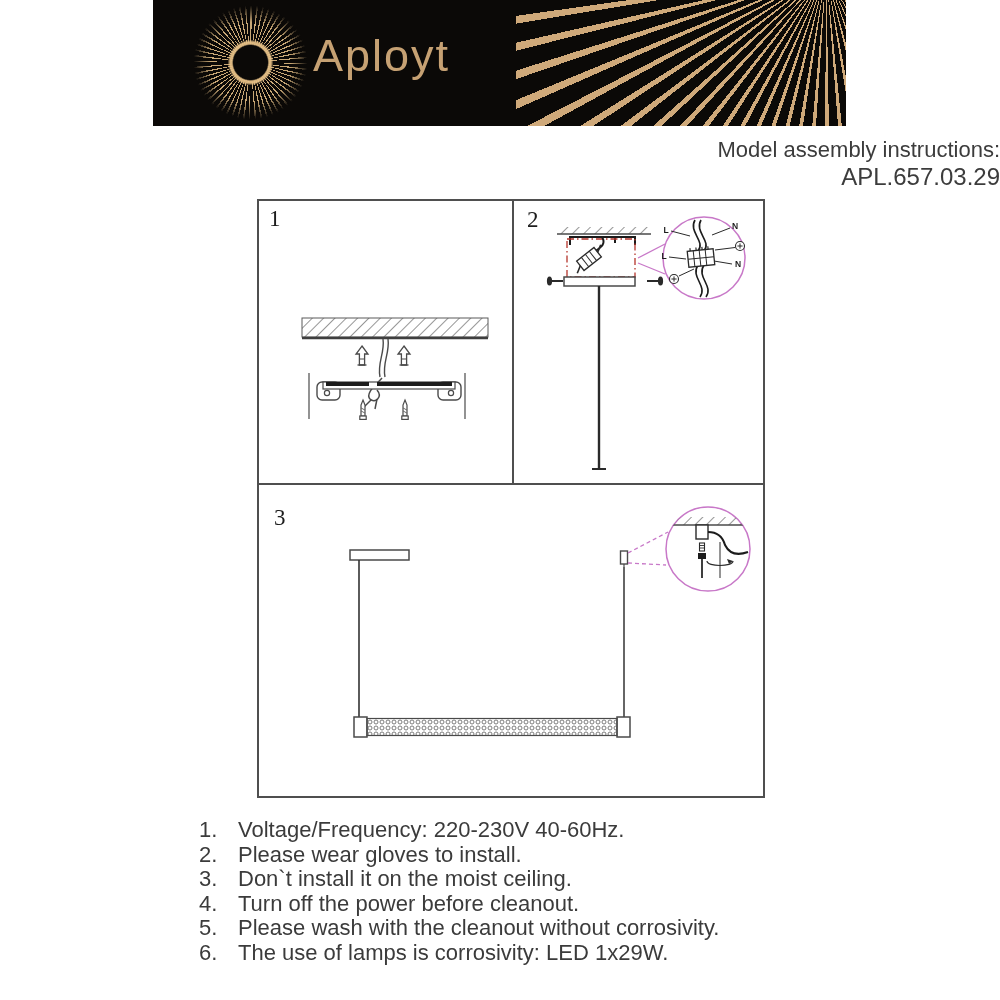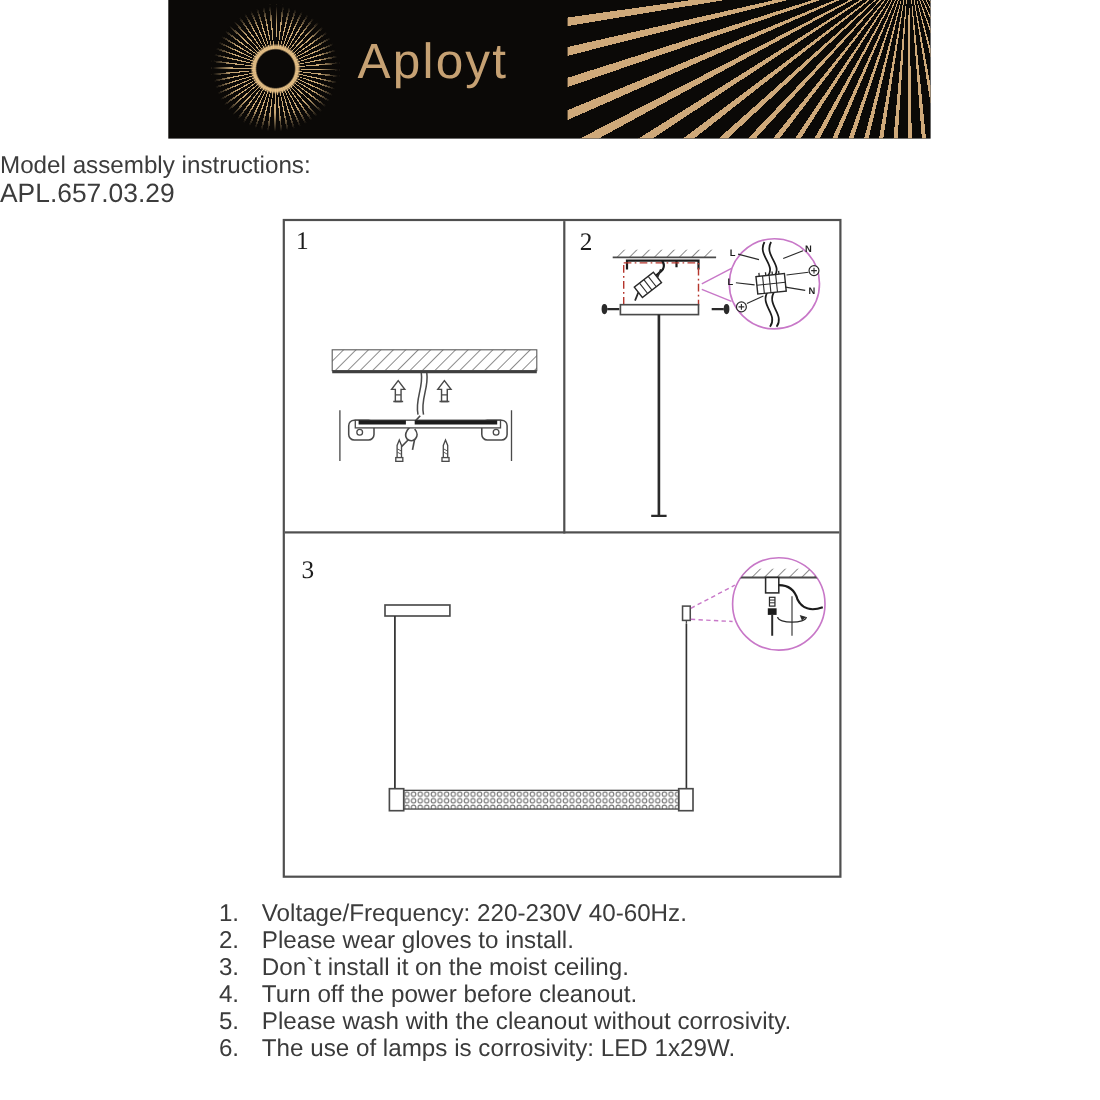--- a/index.html
+++ b/index.html
@@ -14,30 +14,30 @@
   }
   .sunburst{
     position:absolute;left:39px;top:4px;width:117px;height:117px;border-radius:50%;
     background:
       radial-gradient(circle at 50% 50%, #0b0907 0 17px, rgba(11,9,7,0) 18.5px),
       radial-gradient(circle at 50% 50%, rgba(0,0,0,0) 0 15px, rgba(230,192,134,.95) 18px 20.5px, rgba(0,0,0,0) 23px),
       radial-gradient(circle at 50% 50%, rgba(11,9,7,0) 0 40px, #0b0907 57px),
       repeating-conic-gradient(#c9a876 0deg 1.7deg, rgba(0,0,0,0) 1.7deg 6deg);
   }
   .brand{
-    position:absolute;left:172px;top:33px;
+    position:absolute;left:160px;top:33px;
     font-size:45px;font-weight:400;letter-spacing:2px;color:#c6a173;line-height:1;
   }
   .rays{
     position:absolute;right:0;top:0;width:330px;height:126px;
     background:repeating-conic-gradient(from 118deg at 94% -22%,
       rgba(0,0,0,0) 0deg 3.4deg, #cfa97a 3.4deg 4.8deg);
   }
   
-  .titleblock{position:absolute;left:0;top:137px;width:1000px;text-align:left;color:#3c3c3c;}
+  .titleblock{position:absolute;left:0;top:137px;width:1000px;text-align:right;color:#3c3c3c;}
   .titleblock .h1{font-size:22px;line-height:26px;}
   .titleblock .model{font-size:24px;line-height:26px;margin-top:1px;}
   
   .frame{
     position:absolute;left:257px;top:199px;width:508px;height:599px;
     border:2px solid #4f4f4f;box-sizing:border-box;background:#fff;
   }
   .vdiv{position:absolute;left:253px;top:0;width:2px;height:284px;background:#4f4f4f;}
   .hdiv{position:absolute;left:0;top:282px;width:504px;height:2px;background:#4f4f4f;}
   .panel{position:absolute;}

